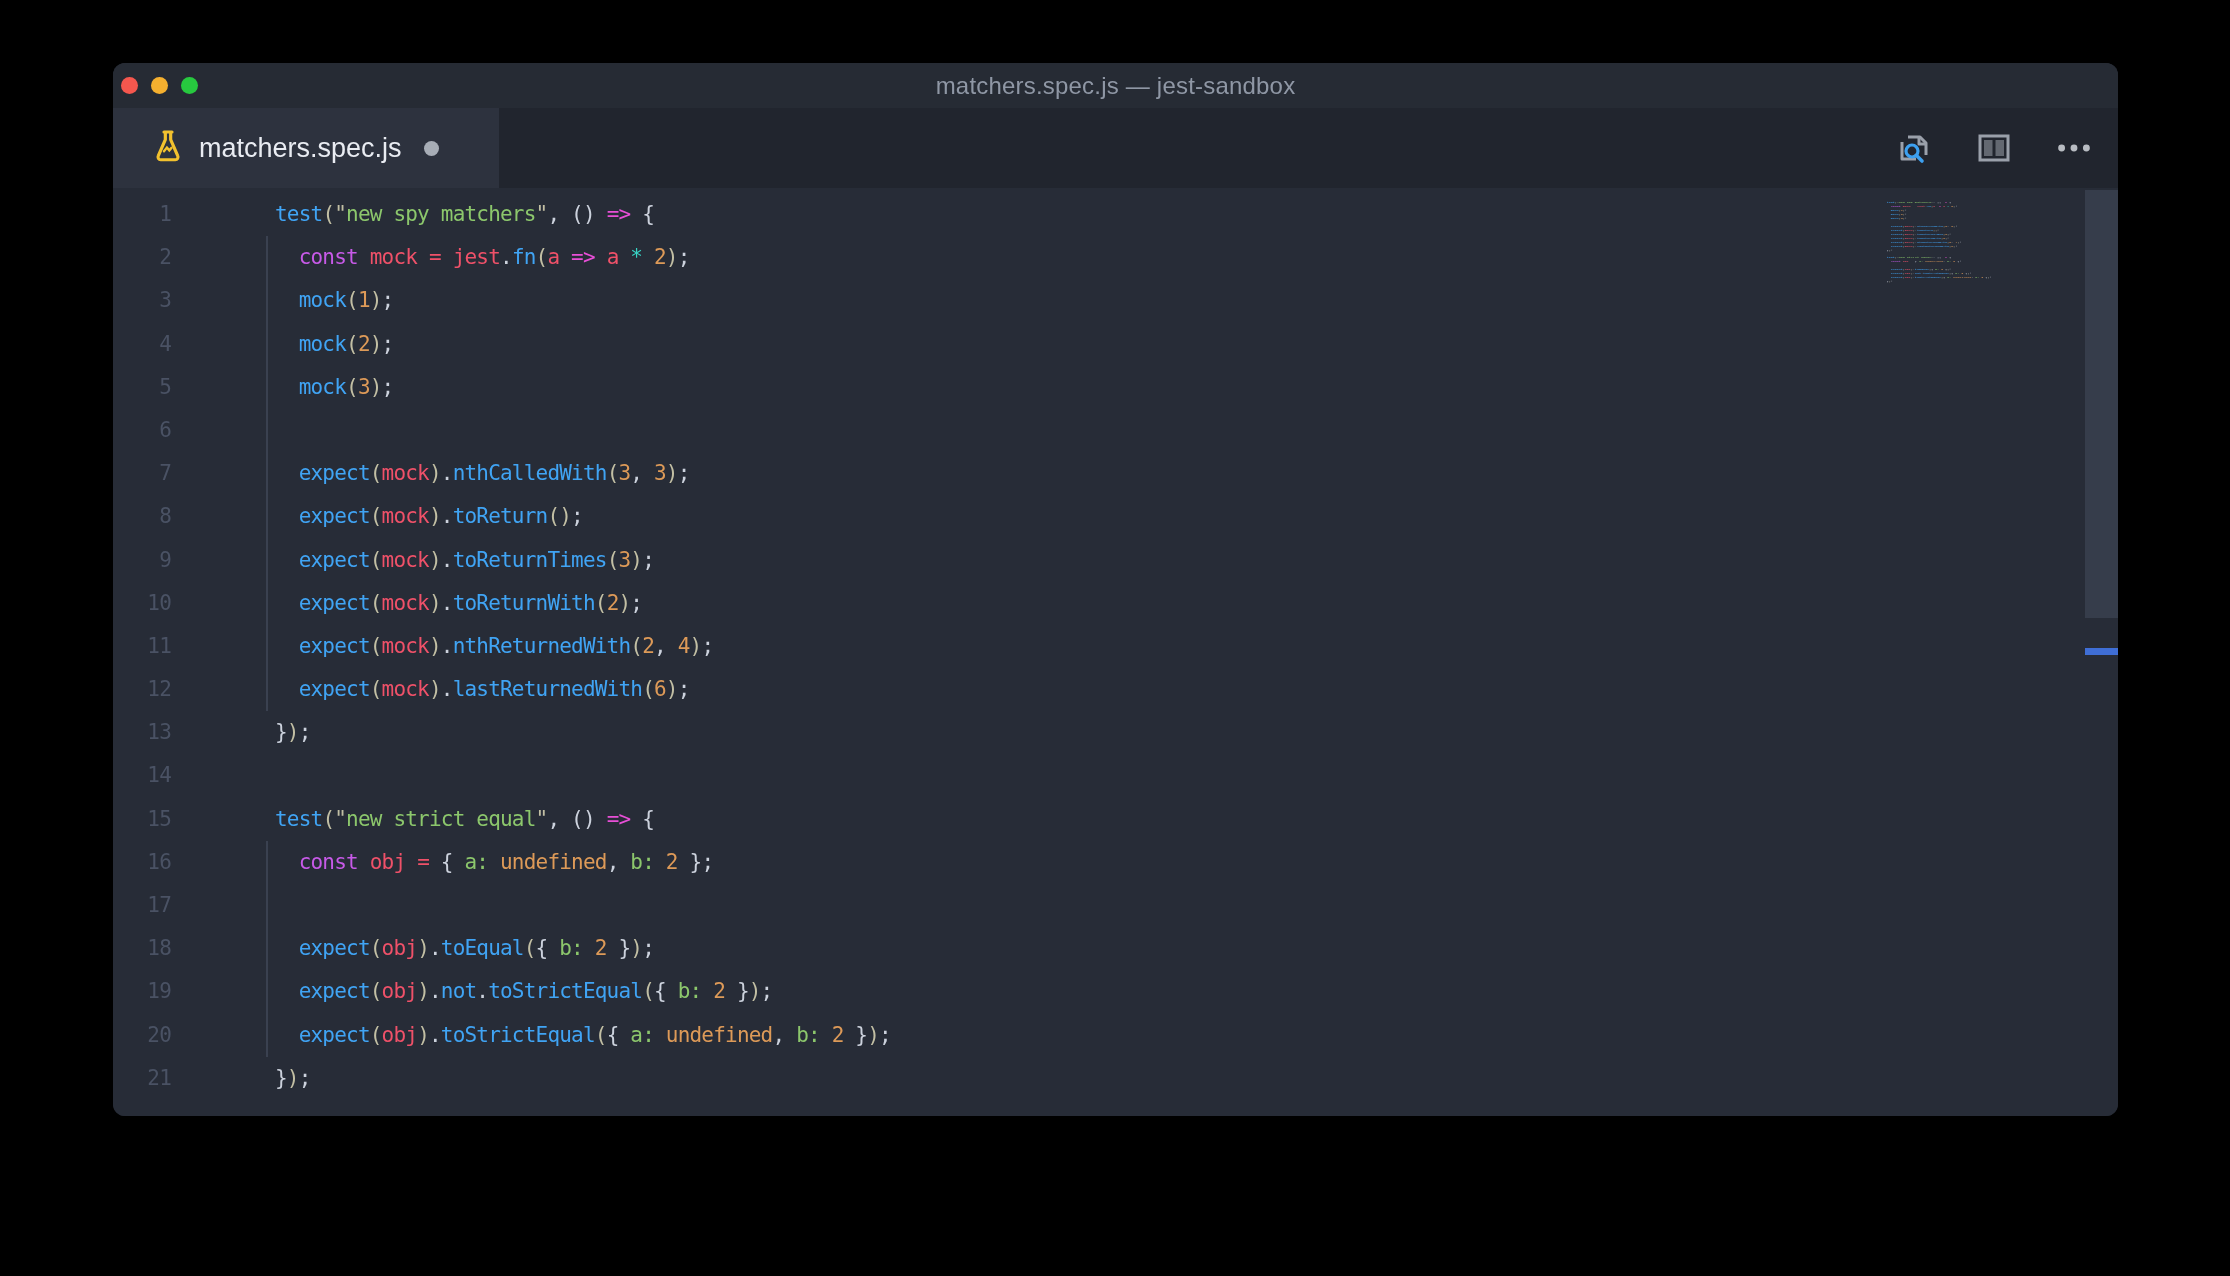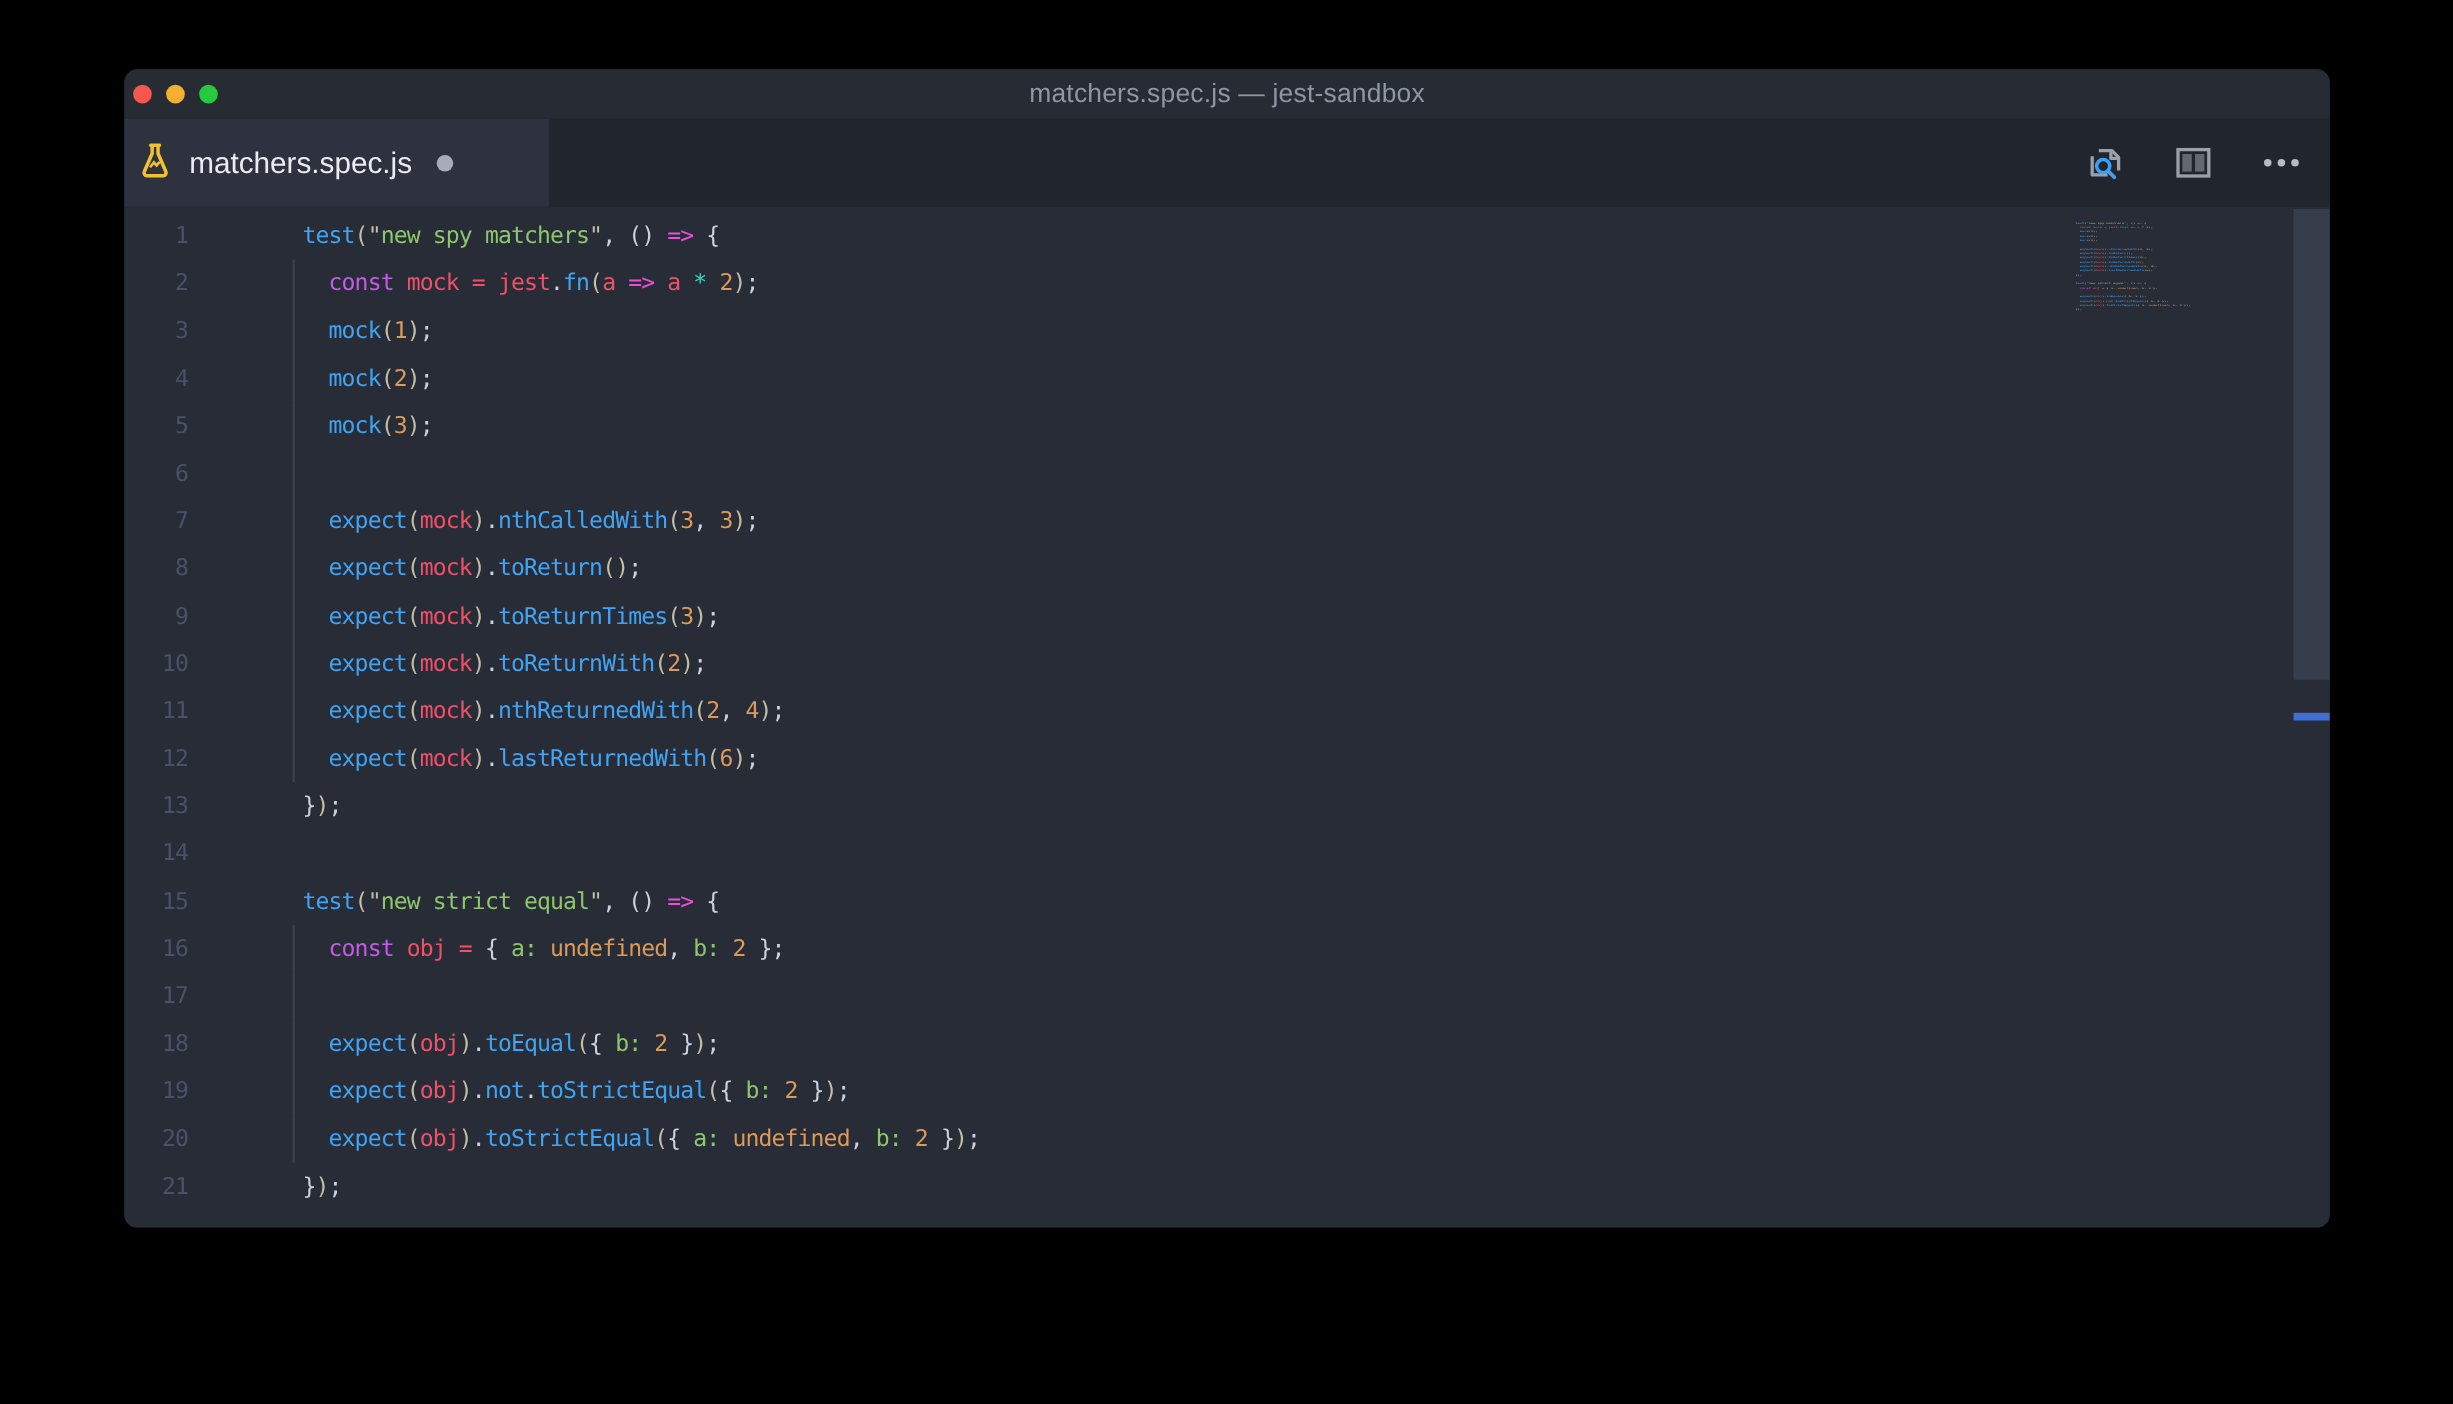--- a/index.html
+++ b/index.html
@@ -14,21 +14,21 @@
   .traffic{position:absolute;top:0;left:0;height:45px;display:flex;align-items:center;padding-left:8px;}
   .traffic span{display:inline-block;width:17px;height:17px;border-radius:50%;margin-right:13px;}
   .win-title{
     position:absolute;left:0;right:0;top:0;height:45px;line-height:45px;
     text-align:center;color:#8f97a5;font-size:24px;letter-spacing:.2px;
   }
   
   .tabbar{position:relative;height:80px;background:#21252e;display:flex;align-items:stretch;}
   .tab{
     width:386px;background:#2d323e;display:flex;align-items:center;
-    padding-left:12px;flex:none;
+    padding-left:39px;flex:none;
   }
   .tab-label{color:#e9ecf2;font-size:27px;margin-left:15px;}
   .mod-dot{width:15px;height:15px;border-radius:50%;background:#a7adb6;margin-left:22px;}
   .tab-spacer{flex:1;}
   .tab-actions{display:flex;align-items:center;gap:40px;padding-right:24px;}
   .tab-actions .abtn{width:40px;height:40px;display:flex;align-items:center;justify-content:center;}
   
   .editor{position:relative;height:928px;background:#272c37;}
   .code{
     position:absolute;left:0;top:5px;

